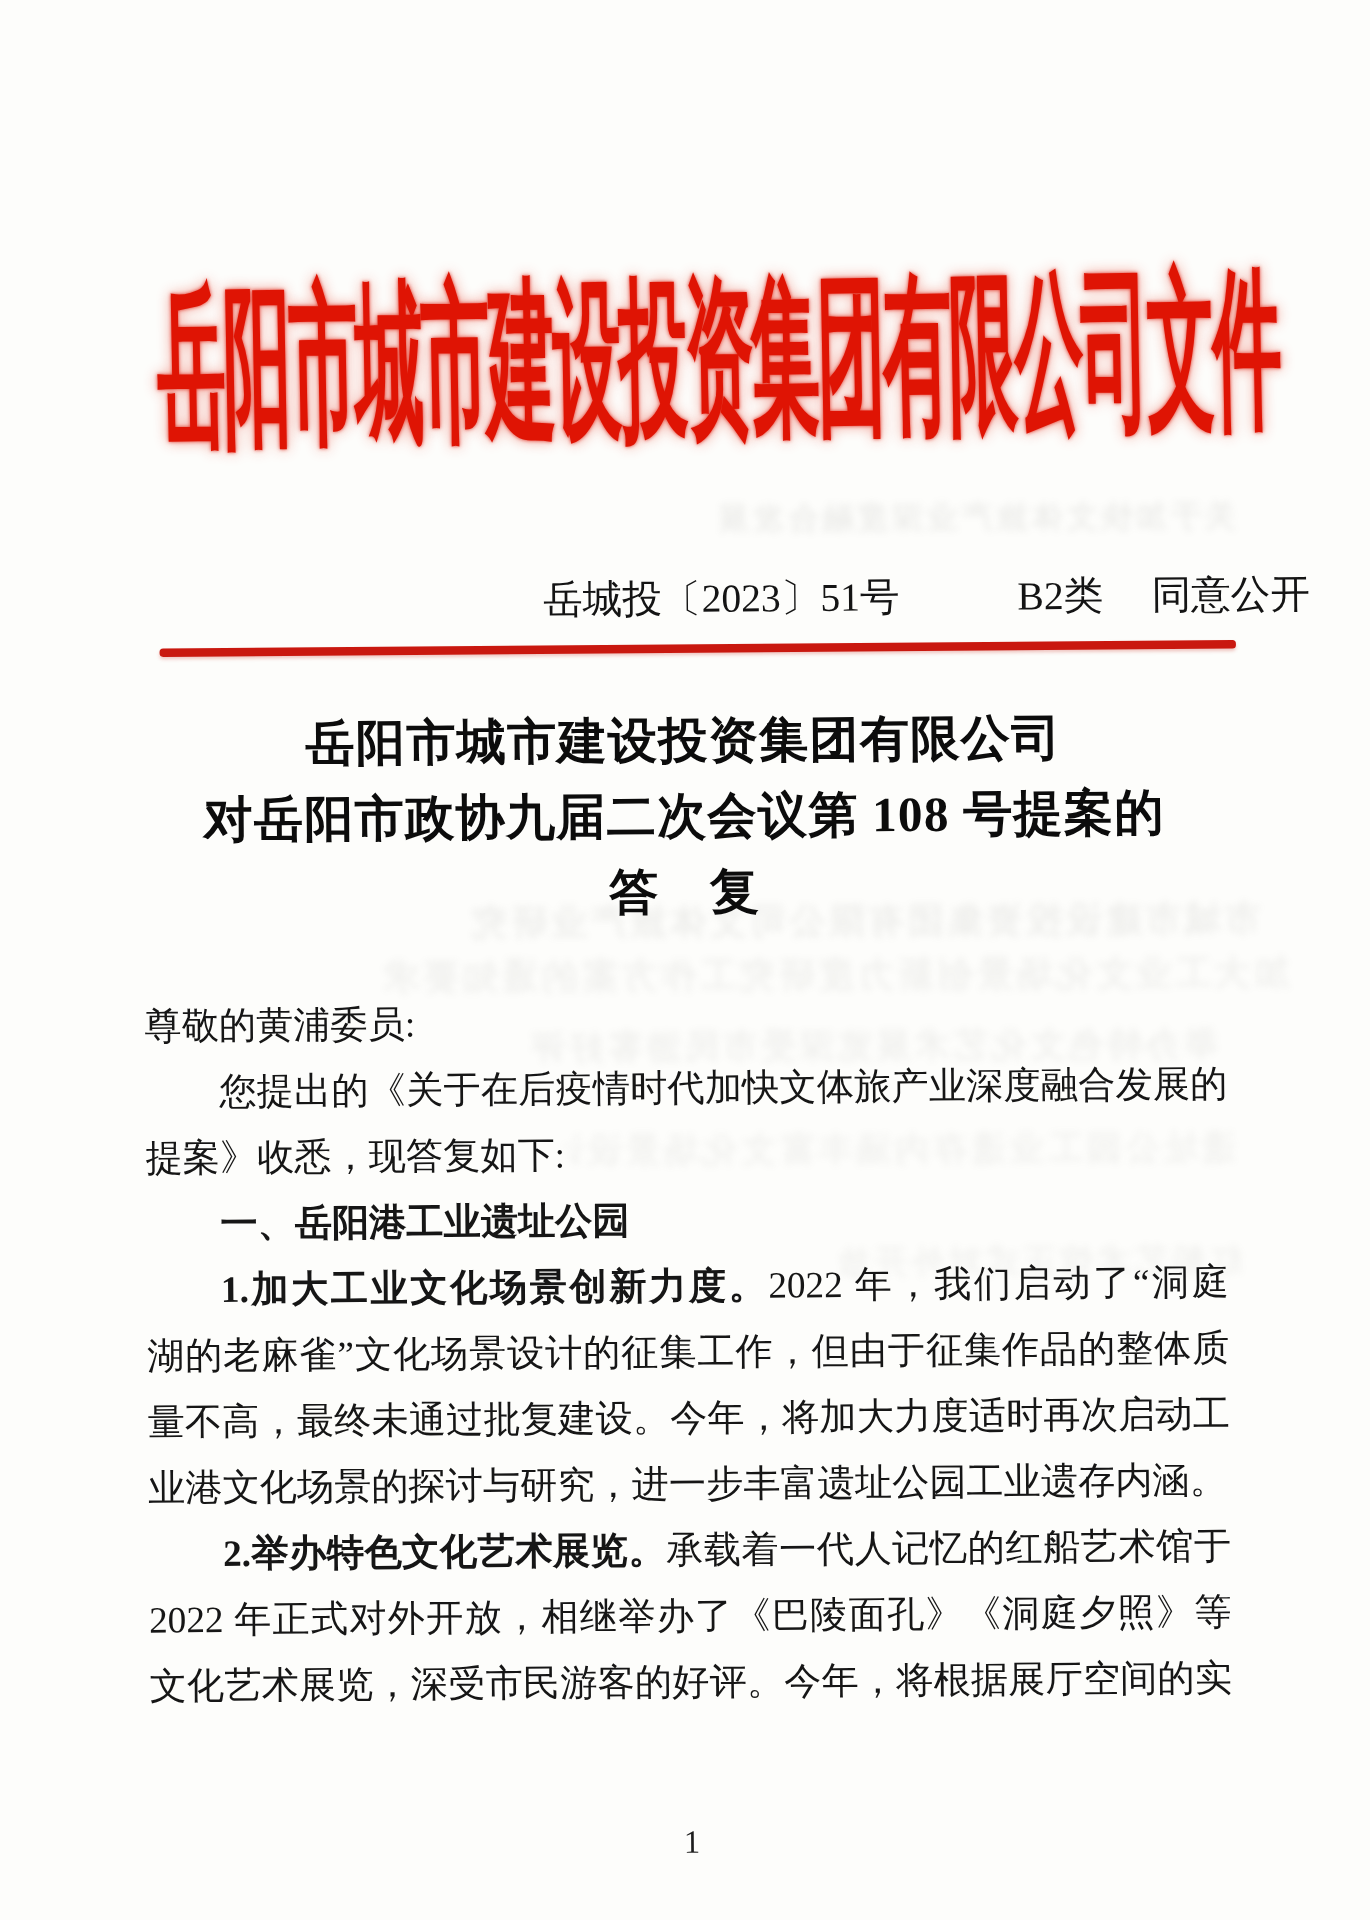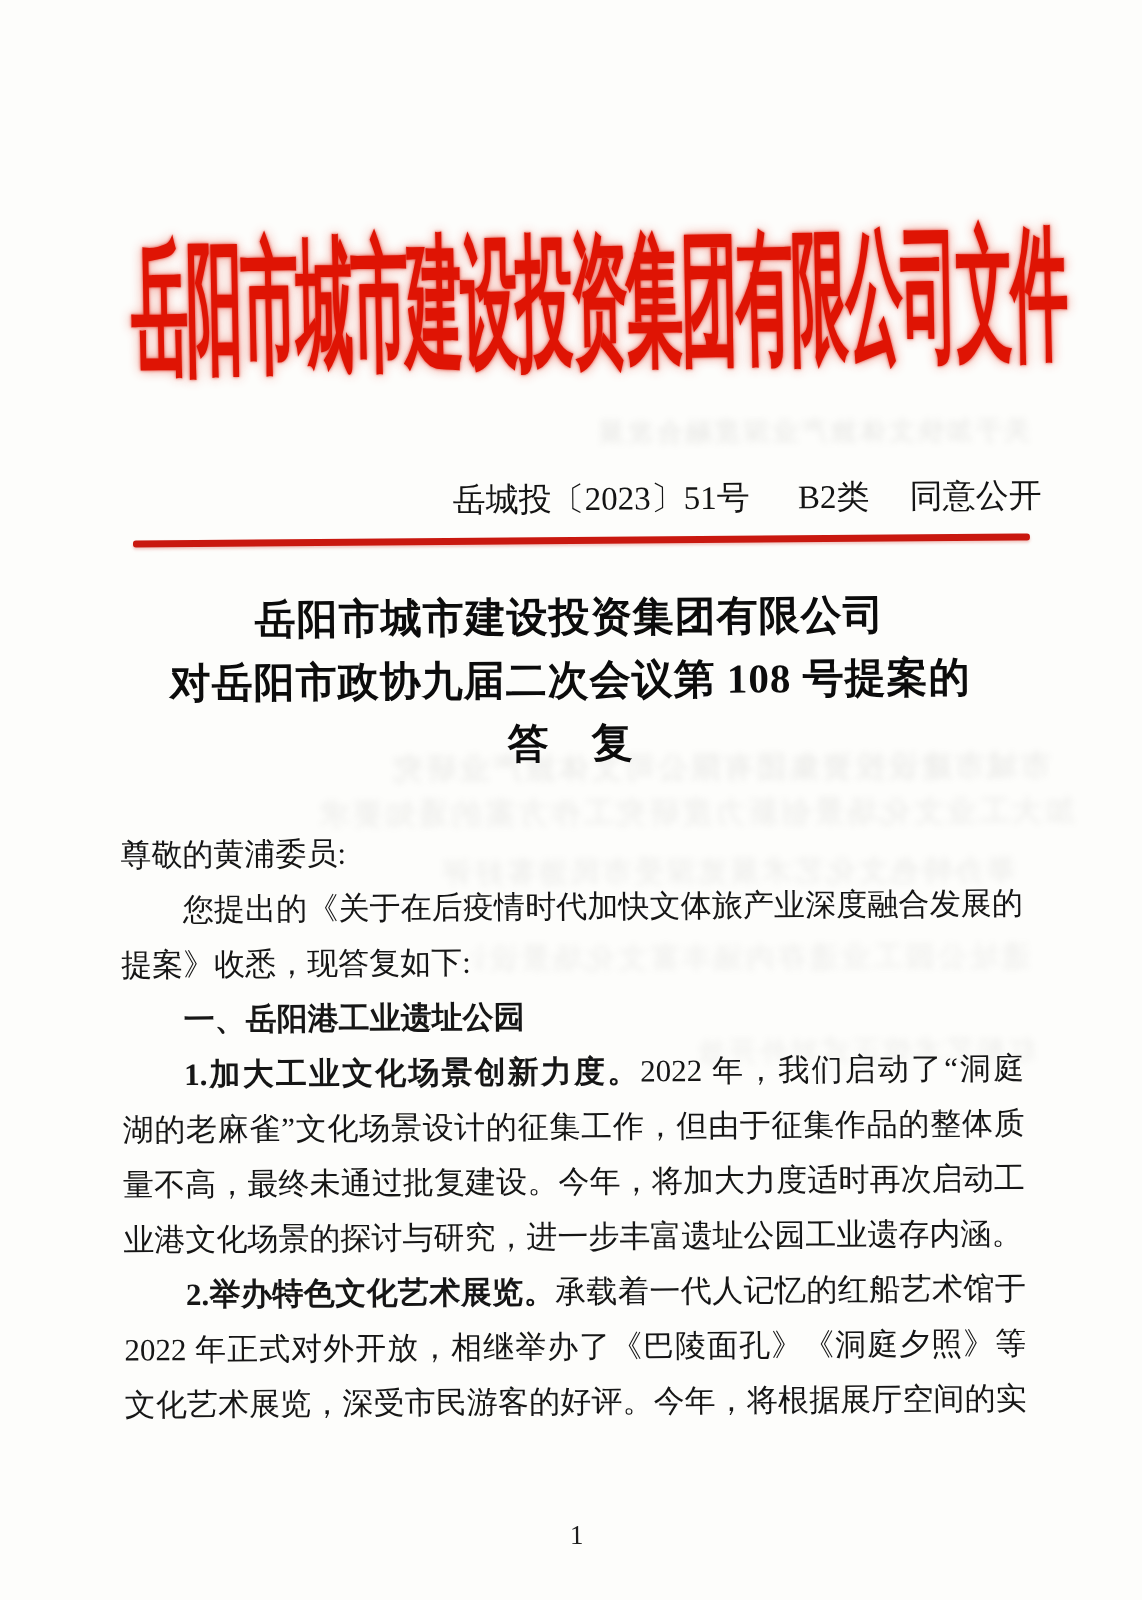--- a/index.html
+++ b/index.html
@@ -15,21 +15,21 @@
     white-space:nowrap;color:#df1404;text-align:center;
     transform:rotate(-1deg) scaleY(2.55);transform-origin:center;
     text-shadow:0 0 7px rgba(228,34,12,.45),0 0 2px rgba(220,20,8,.85);
   }
   
   .content{position:absolute;inset:0;transform:rotate(-0.45deg);transform-origin:50% 50%;}
   .docline{
     position:absolute;top:477px;left:455px;white-space:nowrap;
     font-size:33px;color:#141414;
   }
-  .docline .cat{margin-left:40px;}
+  .docline .cat{margin-left:90px;}
   .docline .pub{margin-left:32px;}
   .redline{
     position:absolute;top:537px;left:135px;width:897px;height:7px;
     background:#c9180f;border-radius:3px;
     box-shadow:0 2px 3px rgba(201,30,20,.25);
   }
   .title{
     position:absolute;top:586px;left:0;width:1142px;text-align:center;
     font-size:41px;font-weight:bold;line-height:63px;color:#0c0c0c;
     letter-spacing:1px;

